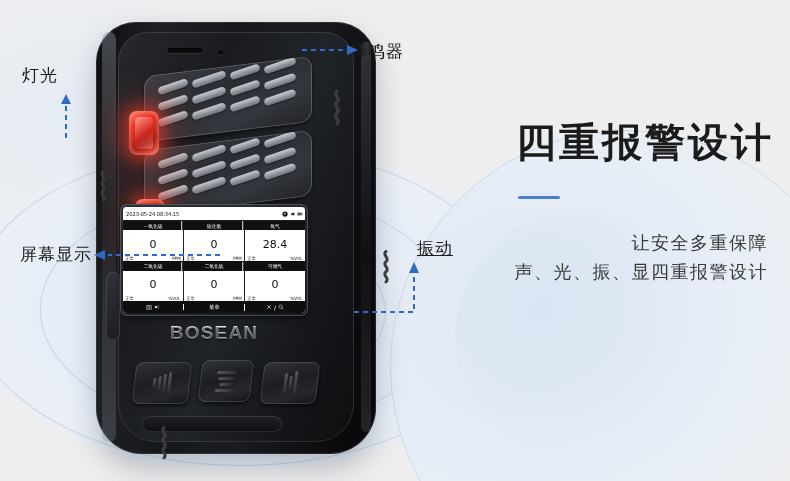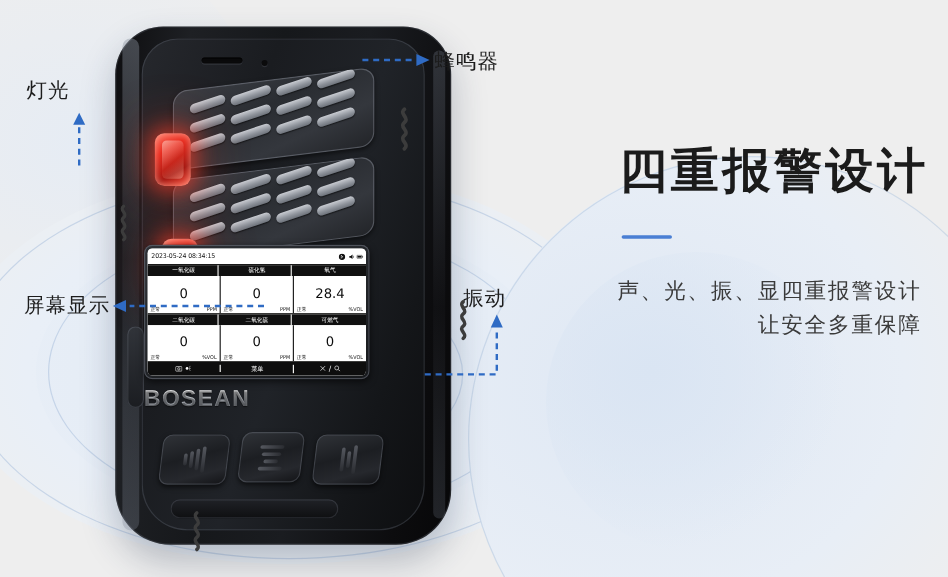--- a/index.html
+++ b/index.html
@@ -102,21 +102,21 @@
   .lcd-vals>div:last-child{border-right:none;}
   .v-num{font-size:11px;color:#0b0b0b;line-height:1;margin-bottom:2px;}
   .v-st{position:absolute;left:1.5px;bottom:0px;font-size:4.4px;color:#111;transform:scaleX(.92);}
   .v-un{position:absolute;right:1.5px;bottom:0px;font-size:4.4px;color:#111;transform:scaleX(.92);}
   .lcd-sep{height:1px;background:#0b0b0b;}
   .lcd-bar{height:12px;background:#0e0e0e;display:flex;align-items:center;}
   .lcd-bar>div{flex:1;display:flex;align-items:center;justify-content:center;gap:2px;
      border-right:1px solid #f4f4f2;color:#fff;font-size:6px;}
   .lcd-bar>div:last-child{border-right:none;}
 
-  .logo{position:absolute;left:24px;top:300px;width:188px;
+  .logo{position:absolute;left:24px;top:300px;width:188px;text-align:center;
      font-family:"Liberation Sans",sans-serif;font-weight:bold;font-size:19px;letter-spacing:1.2px;
      background:linear-gradient(180deg,#ffffff 10%,#b9bec6 55%,#8d929a 100%);
      -webkit-background-clip:text;background-clip:text;color:transparent;
      text-shadow:0 1px 1px rgba(0,0,0,.5);}
 
   
   .key{position:absolute;height:42px;border-radius:8px;
     background:linear-gradient(165deg,#303338 0%,#1c1e22 45%,#26282d 75%,#121316 100%);
     box-shadow:inset 0 0 0 1px rgba(120,126,138,.35),0 2px 4px rgba(0,0,0,.6);
     transform:skewX(-7deg);display:flex;align-items:center;justify-content:center;gap:2px;}
@@ -127,23 +127,23 @@
   .kl{width:16px;height:3px;border-radius:2px;background:linear-gradient(90deg,#55585f,#2a2c31);margin:1.5px 0;}
   .clip{position:absolute;left:46px;top:394px;width:140px;height:16px;border-radius:8px;
     background:linear-gradient(180deg,#202227,#0e0f11);box-shadow:inset 0 0 0 1px rgba(110,116,128,.28);}
 
   
   .vib{position:absolute;color:#3c3c3c;}
 
   
   .callout{position:absolute;color:#1c1c1c;font-size:17px;letter-spacing:1px;white-space:nowrap;}
   .co-light{left:22px;top:64px;}
-  .co-buzz{left:362px;top:40px;}
+  .co-buzz{left:350px;top:40px;}
   .co-screen{left:20px;top:243px;}
-  .co-vib{left:386px;top:237px;}
+  .co-vib{left:417px;top:237px;text-decoration:underline;}
 
   .lead{position:absolute;}
 
   
   .headline{position:absolute;left:516px;top:115px;font-size:40px;font-weight:bold;
      color:#1b1b1b;letter-spacing:3px;white-space:nowrap;
      font-family:"DejaVu Sans","Liberation Sans",sans-serif;}
   .rule{position:absolute;left:518px;top:196px;width:42px;height:3px;background:#4a7fd4;border-radius:2px;}
   .sub{position:absolute;right:22px;top:228px;text-align:right;color:#3a3a3a;
      font-size:18px;line-height:29px;letter-spacing:1.5px;white-space:nowrap;}
@@ -370,15 +370,15 @@
 
 <div class="callout co-vib">振动</div>
 <svg class="lead" style="left:352px;top:260px;" width="80" height="60" viewBox="0 0 80 60">
   <path d="M2 52h60V16" stroke="#2f6bc4" stroke-width="2" stroke-dasharray="5 4" fill="none"></path>
   <path d="M62 2l5 11h-10z" fill="#2f6bc4"></path>
 </svg>
 
 <div class="headline">四重报警设计</div>
 <div class="rule"></div>
 <div class="sub">
+  <div>让安全多重保障</div>
   <div>声、光、振、显四重报警设计</div>
-  <div>让安全多重保障</div>
 </div>
 
 </body></html>

